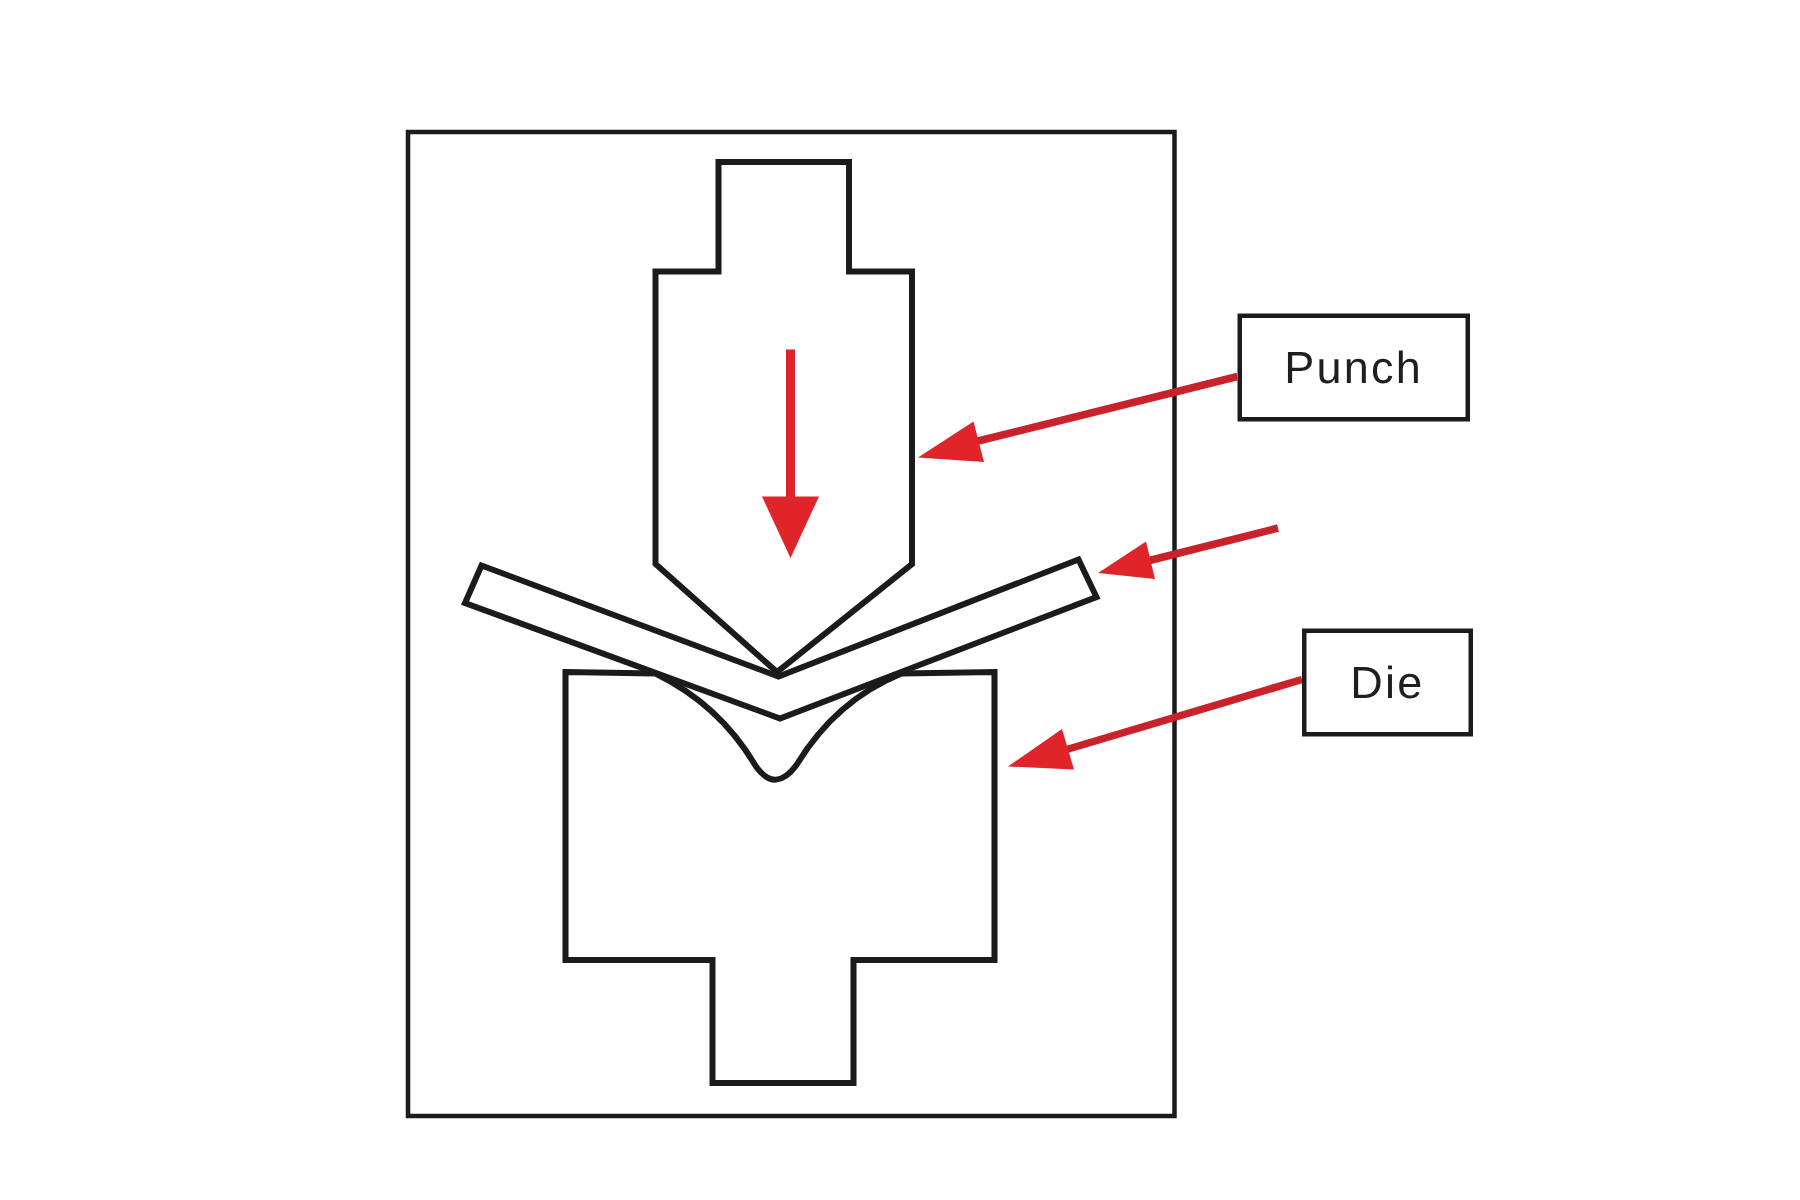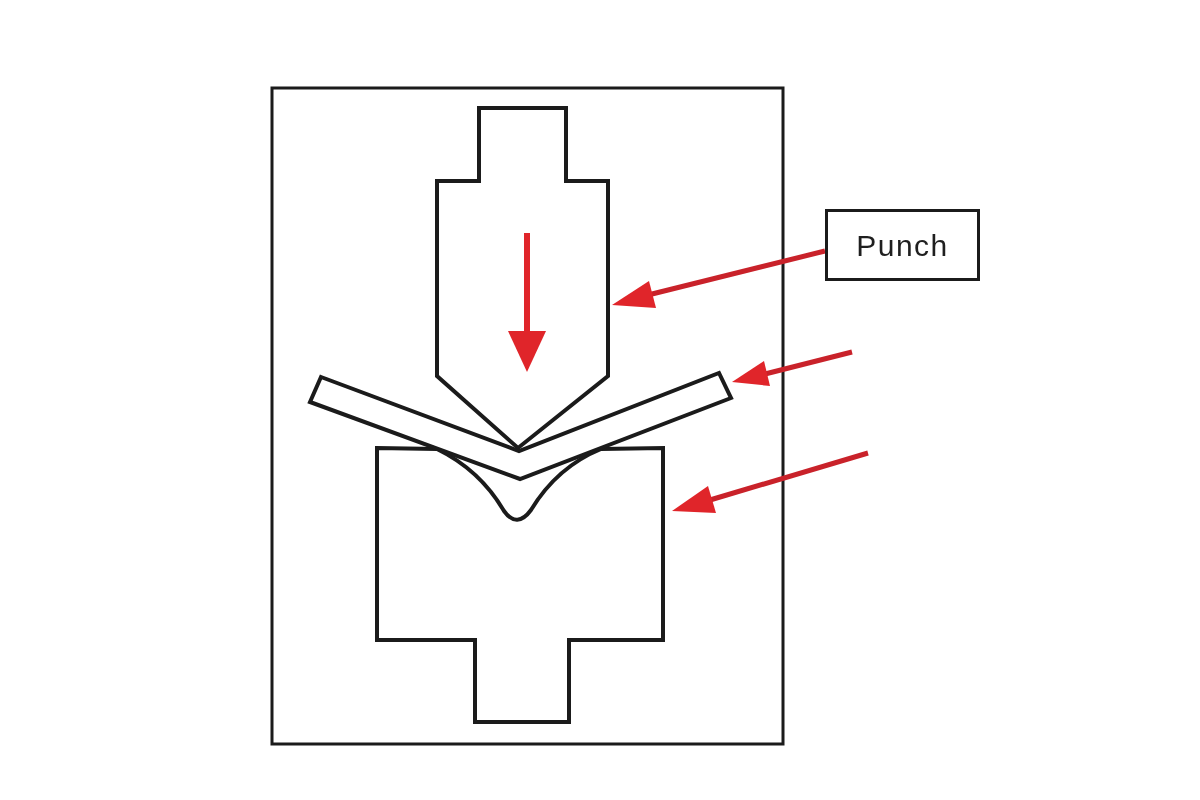--- a/index.html
+++ b/index.html
@@ -101,14 +101,17 @@
       <line class="red-shaft" x1="868" y1="453" x2="710" y2="500" stroke="#c9222a"></line>
       <polygon class="red-head" points="672,511 708,486 716,513" fill="#e0252a"></polygon>
     </g>
   </svg>
 
   <div class="label-box" id="label-punch">
     <span>Punch</span>
   </div>
 
 
+  <div class="label-box" id="label-die">
+    <span>Die</span>
+  </div>
 
 </div>
 
 </body></html>

